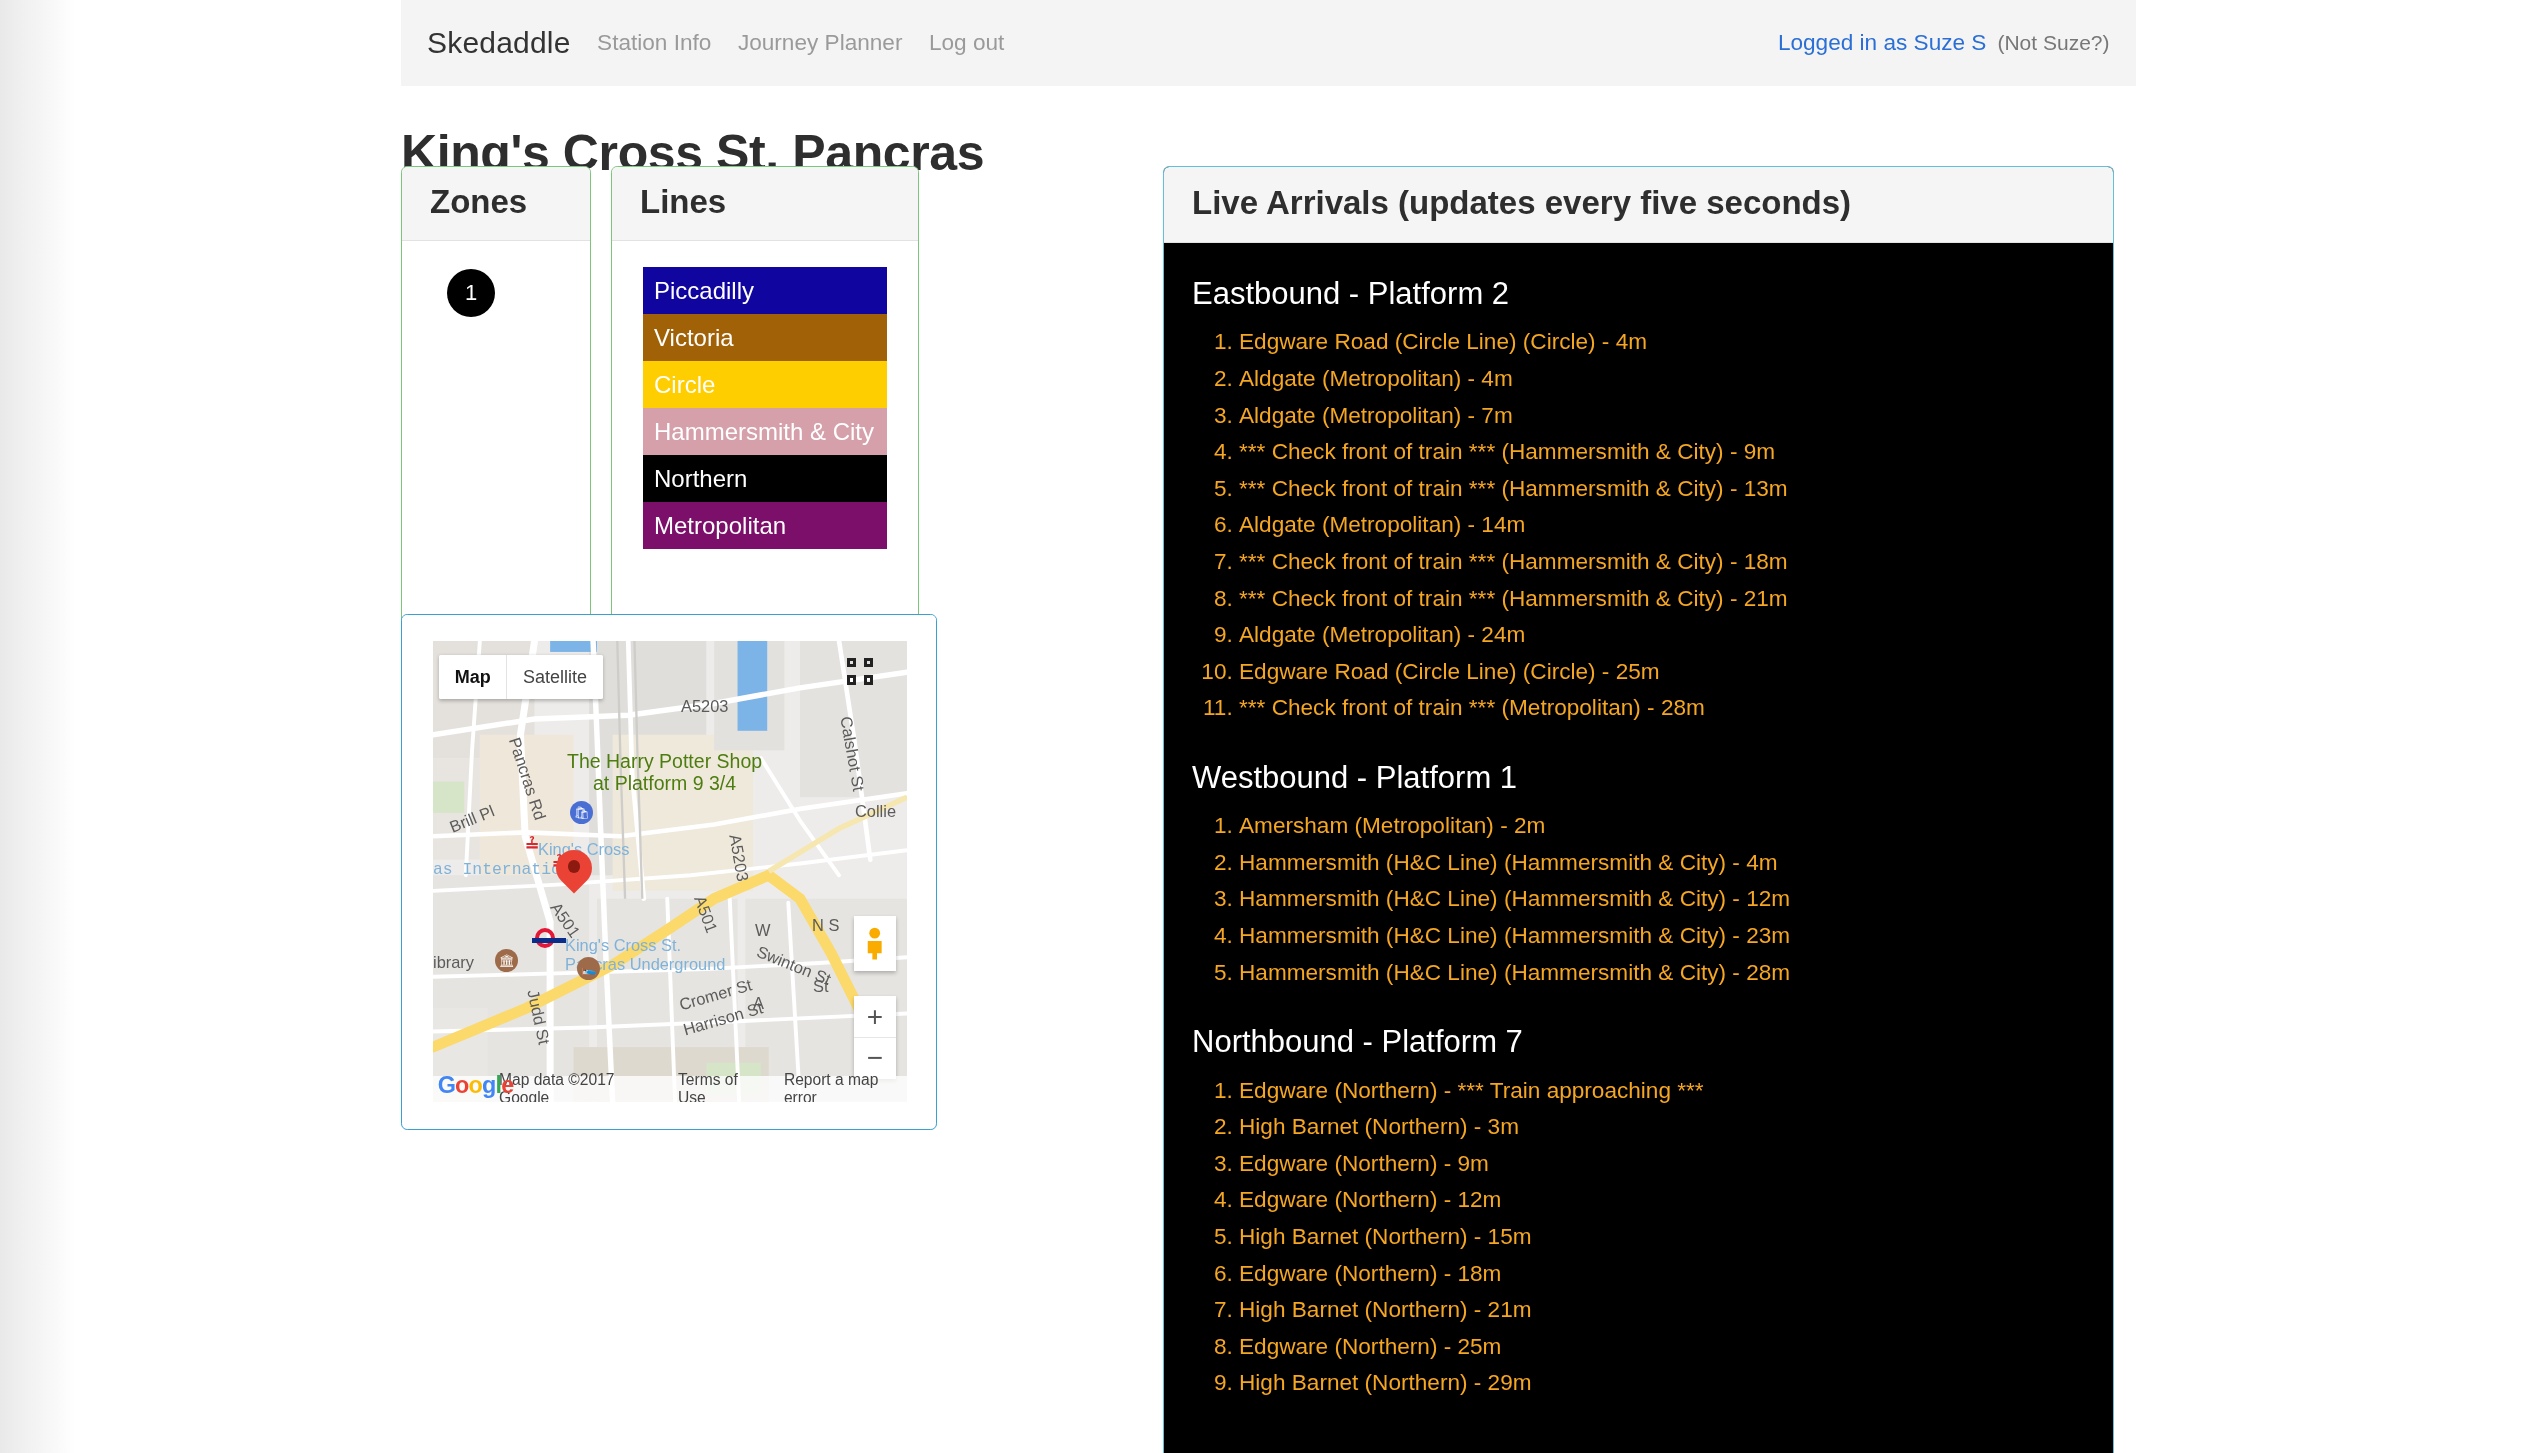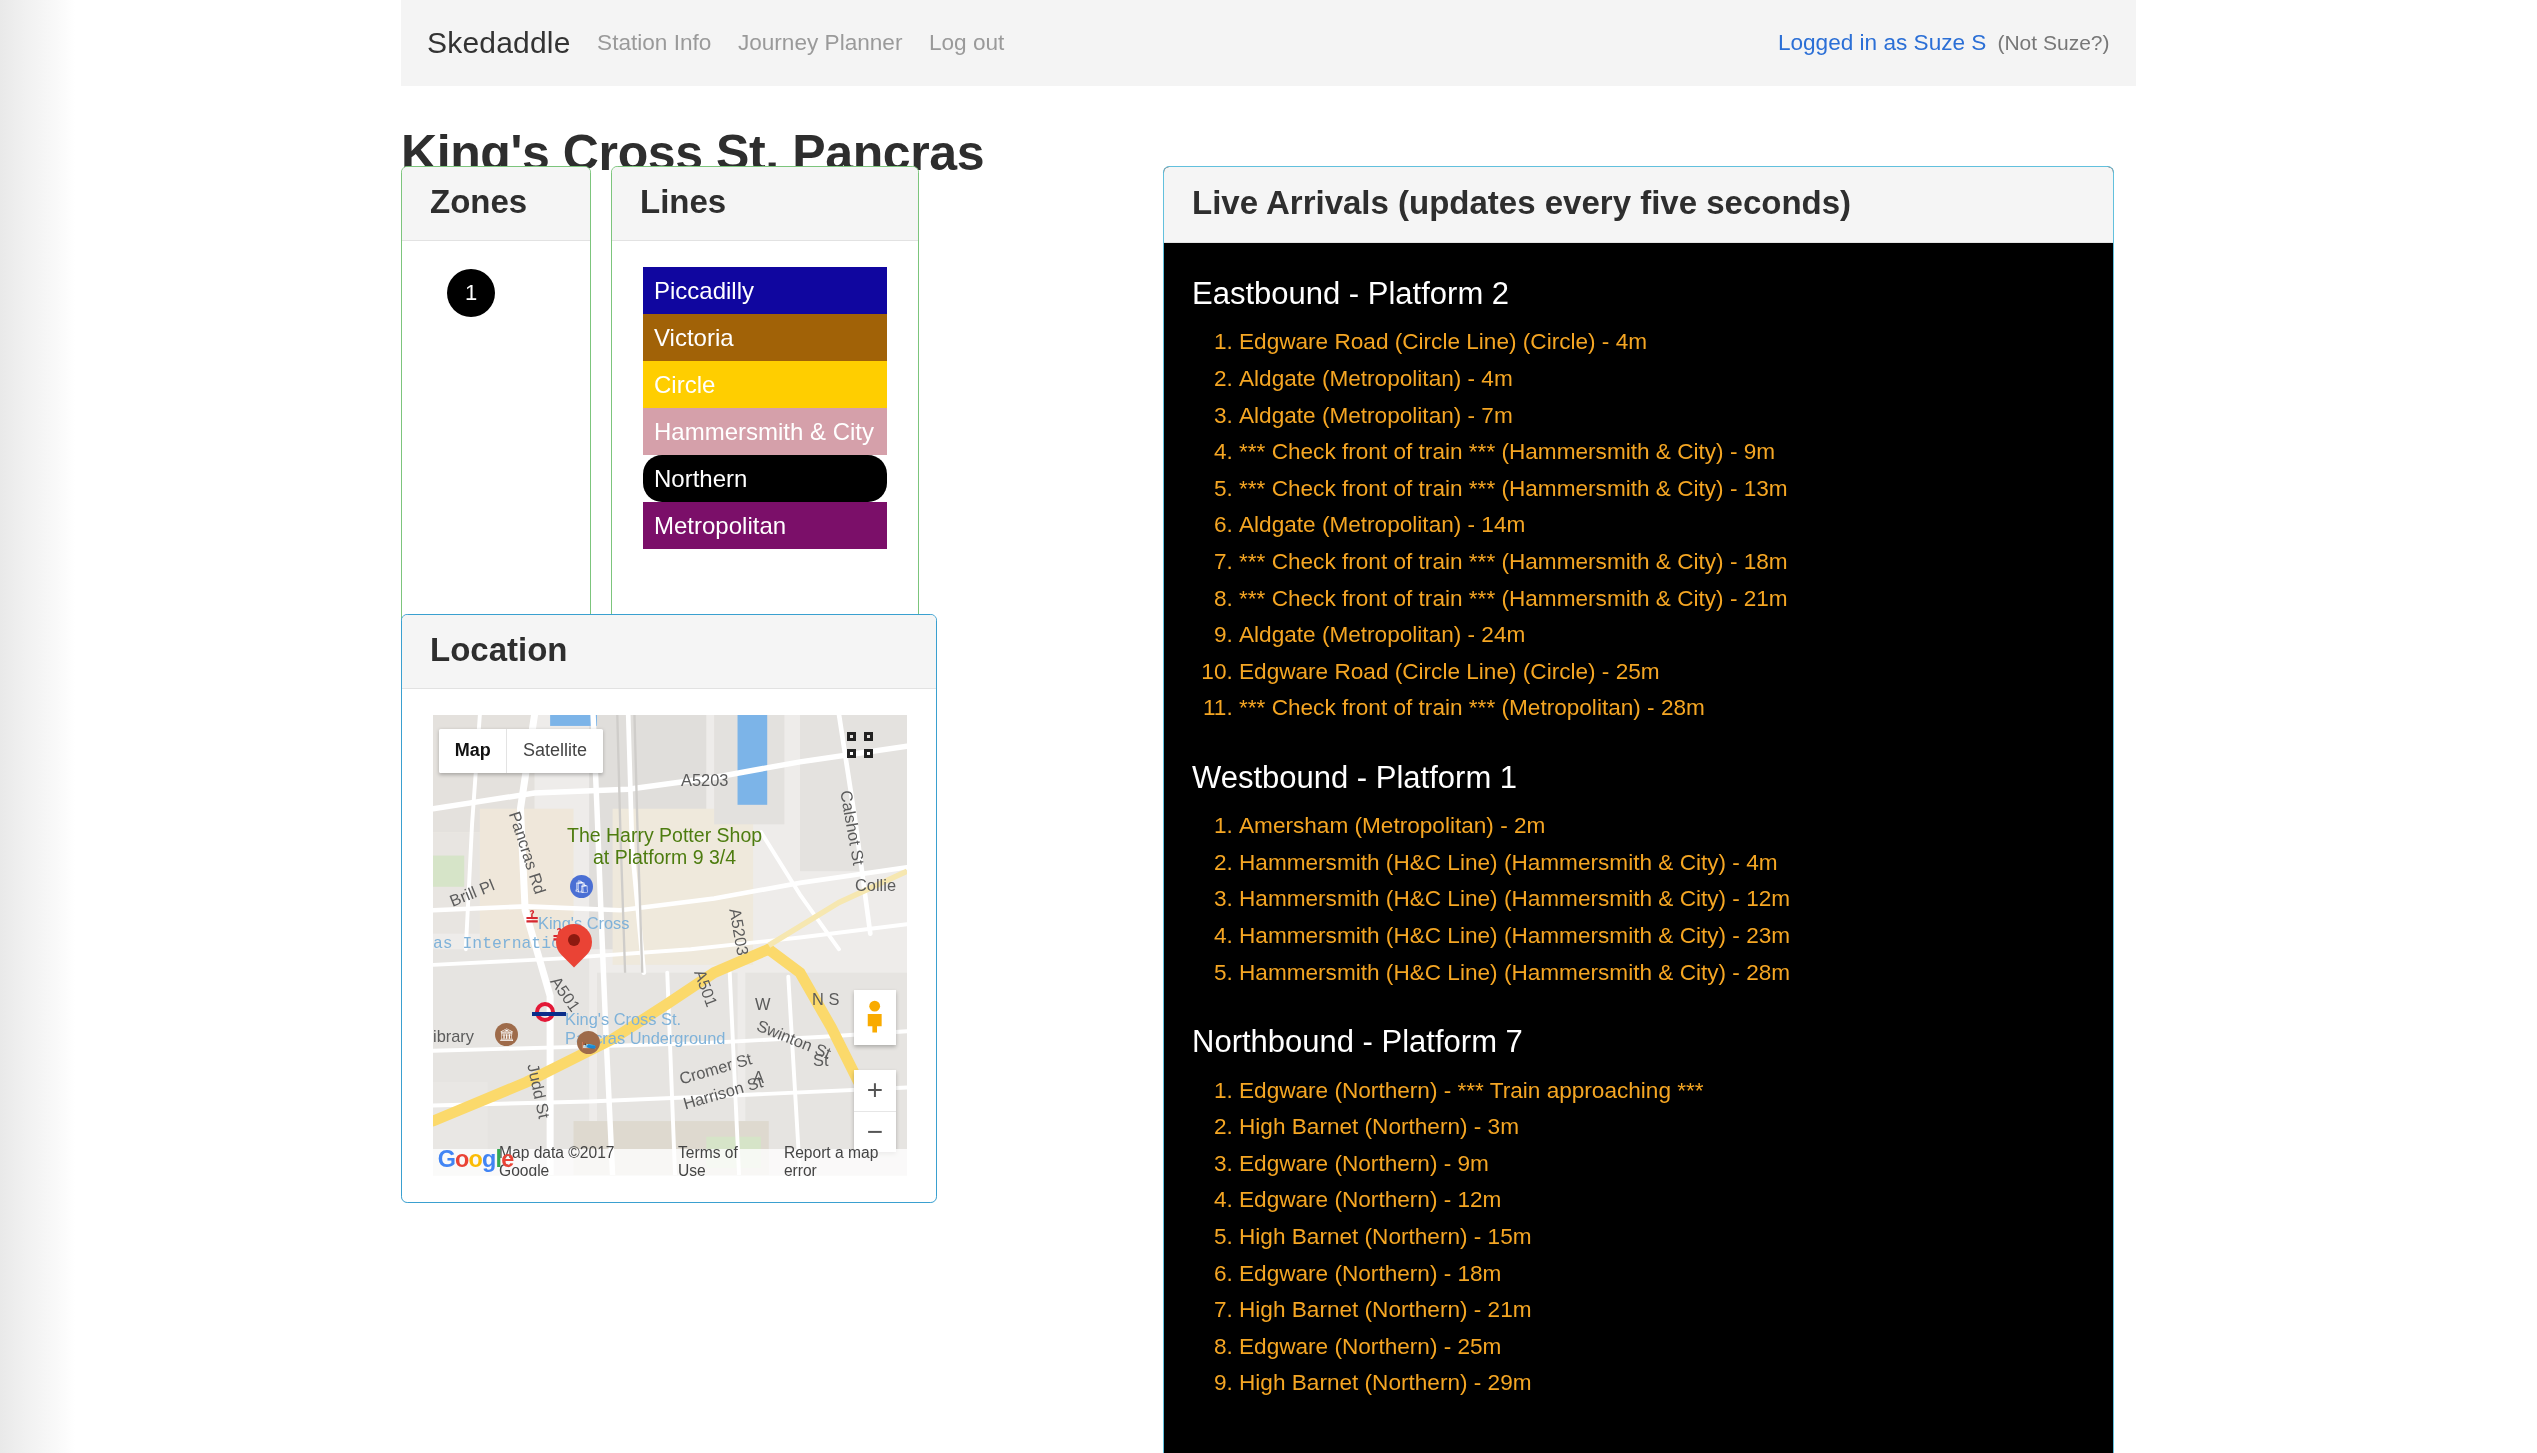--- a/index.html
+++ b/index.html
@@ -225,30 +225,27 @@
   <div class="panel green" id="lines-panel">
     <div class="panel-head">
       <div class="t">Lines</div>
     </div>
     <div class="panel-body">
       <div class="line-list" id="line-list">
           <div class="line-item" style="background: rgb(16, 6, 159); color: rgb(255, 255, 255);">Piccadilly</div>
           <div class="line-item" style="background: #a16207; color: rgb(255, 255, 255);">Victoria</div>
           <div class="line-item" style="background: rgb(255, 206, 0); color: rgb(255, 255, 255);">Circle</div>
           <div class="line-item" style="background: rgb(213, 160, 170); color: rgb(255, 255, 255);">Hammersmith &amp; City</div>
-          <div class="line-item" style="background: rgb(0, 0, 0); color: rgb(255, 255, 255); border-radius: 19px;">Northern</div>
+          <div class="line-item" style="background: rgb(0, 0, 0); color: rgb(255, 255, 255);">Northern</div>
           <div class="line-item" style="background: rgb(123, 15, 105); color: rgb(255, 255, 255);">Metropolitan</div>
         </div>
     </div>
   </div>
 
   <div class="panel blue" id="location-panel">
-    <div class="panel-head">
-      <div class="t">Location</div>
-    </div>
     <div class="panel-body">
       <div class="map-wrap">
 
         <svg class="map-canvas" viewBox="0 0 607 590" preserveAspectRatio="none">
           <rect x="0" y="0" width="607" height="590" fill="#eeecea"></rect>
 
           <rect x="0" y="0" width="130" height="150" fill="#e4e1dd"></rect>
           <rect x="0" y="150" width="120" height="130" fill="#e8e5e1"></rect>
           <rect x="60" y="120" width="120" height="260" fill="#efe7da"></rect>
           <rect x="200" y="0" width="150" height="300" fill="#e0dedb"></rect>

